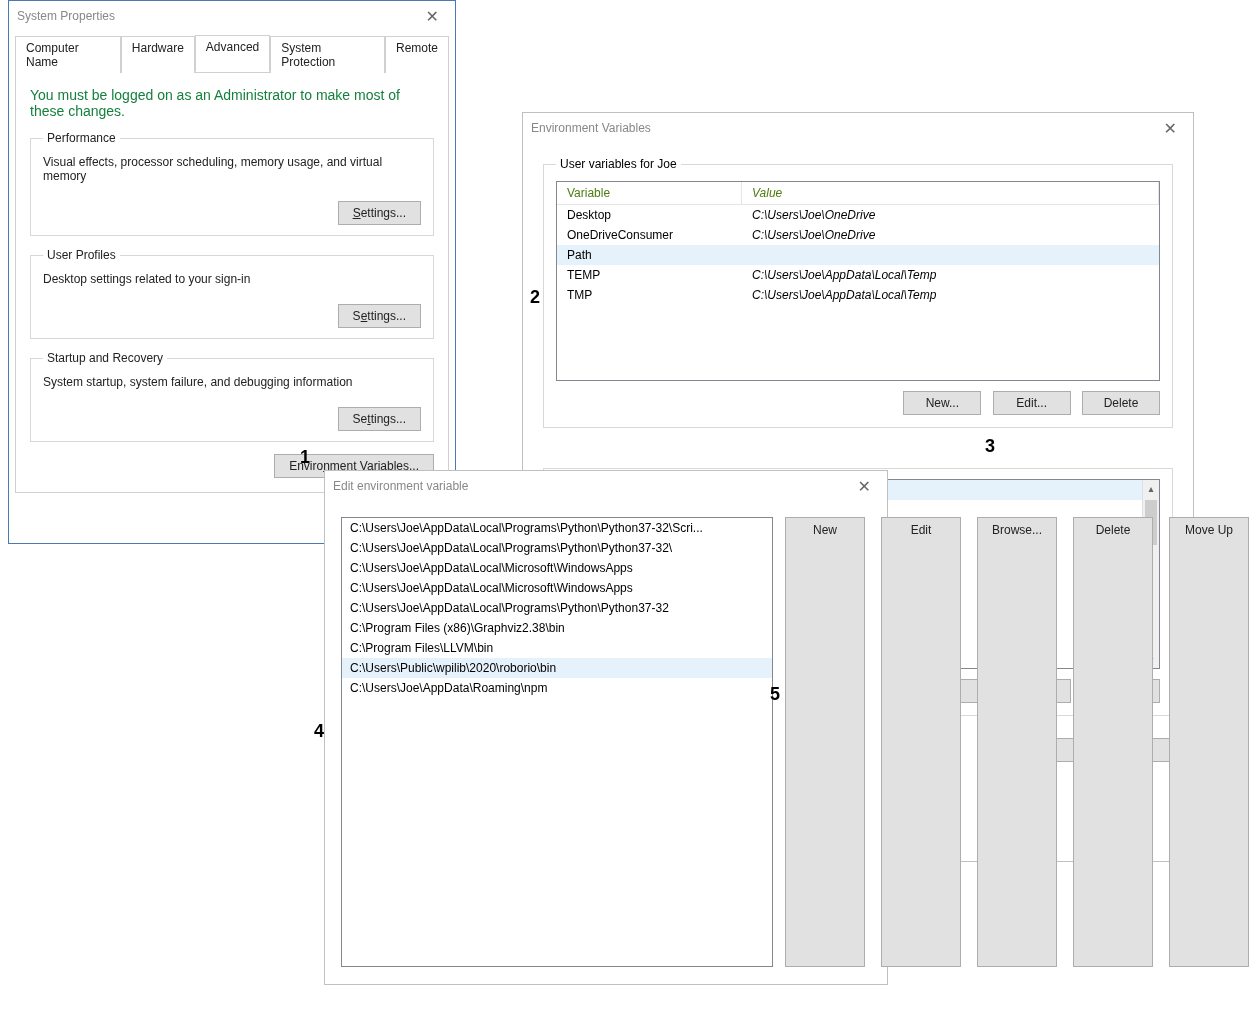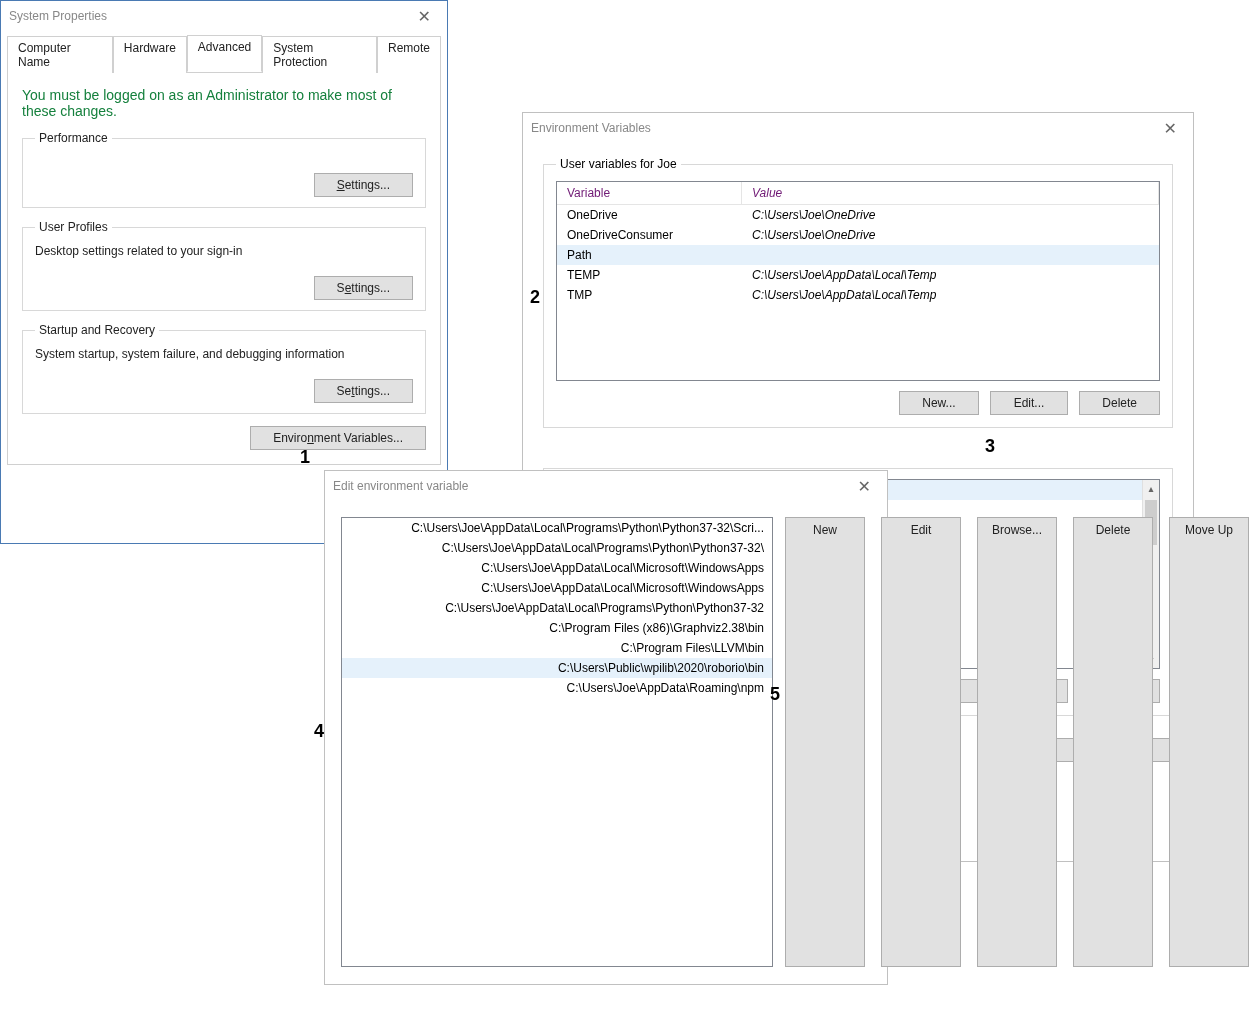--- a/index.html
+++ b/index.html
@@ -72,21 +72,21 @@
   fieldset.group legend {
     font-size: 12px;
     color: #222;
     padding: 0 4px;
   }
   .group-desc { font-size: 12px; color: #222; margin-bottom: 6px; }
   .btnrow-right { text-align: right; margin-top: 18px; }
   .btn {
     display: inline-block;
     min-width: 78px;
-    padding: 4px 22px;
+    padding: 4px 14px;
     font-size: 12px;
     color: #222;
     background: #e1e1e1;
     border: 1px solid #adadad;
     cursor: default;
     text-align: center;
   }
   .btn + .btn { margin-left: 8px; }
   .btn.wide { min-width: 140px; }
   .dlg-footer {
@@ -116,21 +116,21 @@
     font-size: 12px;
   }
   .vthead {
     display: flex;
     background: #fff;
   }
   .vthead > div {
     padding: 4px 10px;
     border-right: 1px solid #e5e5e5;
     border-bottom: 1px solid #e5e5e5;
-    color: #701a75;
+    color: #4d7c0f;
   }
   .col-var { width: 185px; flex: 0 0 185px; }
   .col-val { flex: 1; font-style: italic; }
   .vtrows { }
   .vtrow {
     display: flex;
     cursor: default;
   }
   .vtrow > div {
     padding: 3px 10px;
@@ -183,57 +183,57 @@
                              transparent 75%, #bbb 75%, #bbb 85%, transparent 85%);
   }
   
   .editbody { padding: 16px; display: flex; gap: 12px; }
   .pathlist {
     border: 1px solid #828790;
     background: #fff;
     flex: 1;
     font-size: 12px;
     overflow: hidden;
-    text-align: right;
   }
   .pathlist .line {
     padding: 3px 8px;
     white-space: nowrap;
     overflow: hidden;
     text-overflow: ellipsis;
     cursor: default;
   }
   .pathlist .line.selected { background: #e5f1fb; }
   .editbtns { display: flex; gap: 8px; width: 86px; }
   .editbtns .btn { min-width: 80px; padding: 5px 4px; }
   .editbtns .gap { height: 32px; }
   .underline { text-decoration: underline; }
 </style>
 </head>
 <body>
 
-<div class="window" style="left:0; top:0; width:448px; height:544px;">
+<div class="window" style="left:8px; top:0; width:448px; height:544px;">
   <div class="titlebar">
     <span>System Properties</span>
     <span class="close">✕</span>
   </div>
 
   <div class="tabstrip">
     <div class="tab">Computer Name</div>
     <div class="tab">Hardware</div>
     <div class="tab active">Advanced</div>
     <div class="tab">System Protection</div>
     <div class="tab">Remote</div>
   </div>
 
   <div class="tabbody">
     <div class="intro">You must be logged on as an Administrator to make most of these changes.</div>
 
     <fieldset class="group">
       <legend>Performance</legend>
+      <div class="group-desc">Visual effects, processor scheduling, memory usage, and virtual memory</div>
       <div class="btnrow-right">
         <span class="btn"><span class="underline">S</span><span>ettings...</span></span>
       </div>
     </fieldset>
 
     <fieldset class="group">
       <legend>User Profiles</legend>
       <div class="group-desc">Desktop settings related to your sign-in</div>
       <div class="btnrow-right">
         <span class="btn">S<span class="underline">e</span>ttings...</span>
@@ -269,21 +269,21 @@
     <fieldset class="envgroup">
       <legend>User variables for Joe</legend>
 
       <div class="vartable" style="height:200px;">
         <div class="vthead">
           <div class="col-var">Variable</div>
           <div class="col-val">Value</div>
         </div>
         <div class="vtrows" id="user-var-rows">
             <div class="vtrow">
-              <div class="col-var">OneDrive</div>
+              <div class="col-var">Desktop</div>
               <div class="col-val">C:\Users\Joe\OneDrive</div>
             </div>
             <div class="vtrow">
               <div class="col-var">OneDriveConsumer</div>
               <div class="col-val">C:\Users\Joe\OneDrive</div>
             </div>
             <div class="vtrow selected">
               <div class="col-var">Path</div>
             </div>
             <div class="vtrow">

